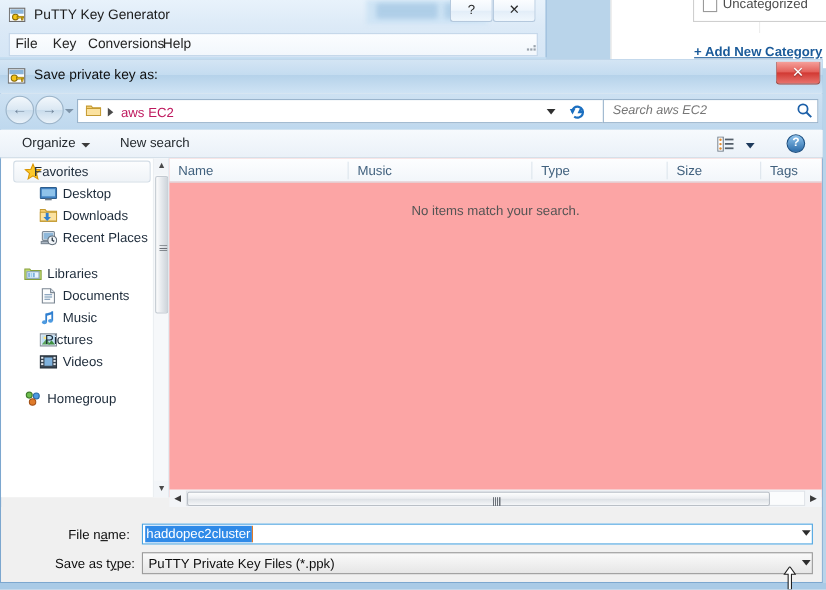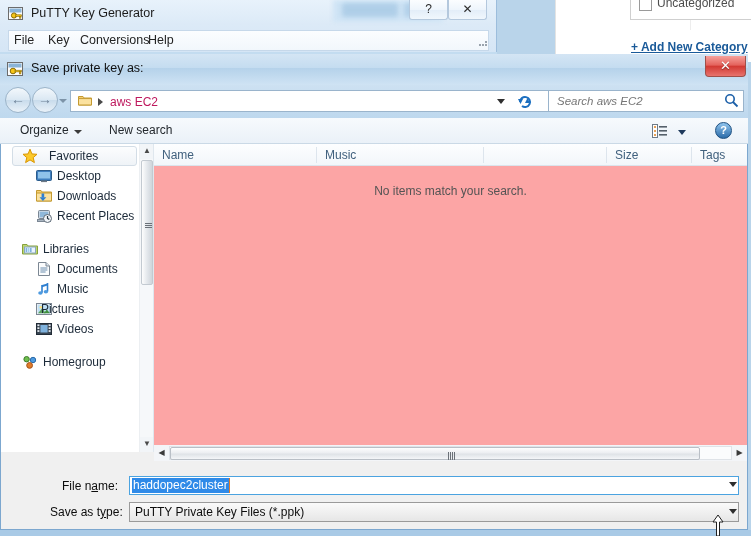--- a/index.html
+++ b/index.html
@@ -268,21 +268,21 @@
     <div class="tree">
 
       <div class="tree-fav"></div>
 
       <div class="tree-item" style="margin-top:2px;">
         <span class="ic" style="left:21px">
           <svg width="16" height="16" viewBox="0 0 16 16">
               <polygon points="8,1.2 9.9,5.9 15,6.3 11.2,9.6 12.4,14.6 8,11.9 3.6,14.6 4.8,9.6 1,6.3 6.1,5.9" fill="#fcc92b" stroke="#d99500"></polygon>
             </svg>
         </span>
-        <span class="lb" style="left:48px">Favorites</span>
+        <span class="lb" style="left:30px">Favorites</span>
       </div>
 
       <div class="tree-item">
         <span class="ic" style="left:35px">
           <svg width="16" height="16" viewBox="0 0 16 16">
             <rect x="0.5" y="2.5" width="15" height="10" rx="1" fill="#3f7fbf" stroke="#2b5c8c"></rect>
             <rect x="2" y="4" width="12" height="6.5" fill="#8fc3ea"></rect>
             <rect x="5" y="12.5" width="6" height="1.6" fill="#6e7a86"></rect>
           </svg>
         </span>
@@ -411,20 +411,21 @@
     </div>
   </div>
   <div class="pane-split"></div>
 
   <div class="right-pane">
     <div class="colhdr">
       <div class="col" style="left:0;width:162px">Name</div>
       <div class="col-div" style="left:162px"></div>
       <div class="col" style="left:163px;width:166px">Music</div>
       <div class="col-div" style="left:329px"></div>
+      <div class="col" style="left:330px;width:122px">Type</div>
       <div class="col-div" style="left:452px"></div>
       <div class="col" style="left:453px;width:84px">Size</div>
       <div class="col-div" style="left:537px"></div>
       <div class="col" style="left:538px;width:55px">Tags</div>
     </div>
     <div class="empty-msg">No items match your search.</div>
   </div>
 
   <div class="hsb">
     <div class="hsb-track"></div>

